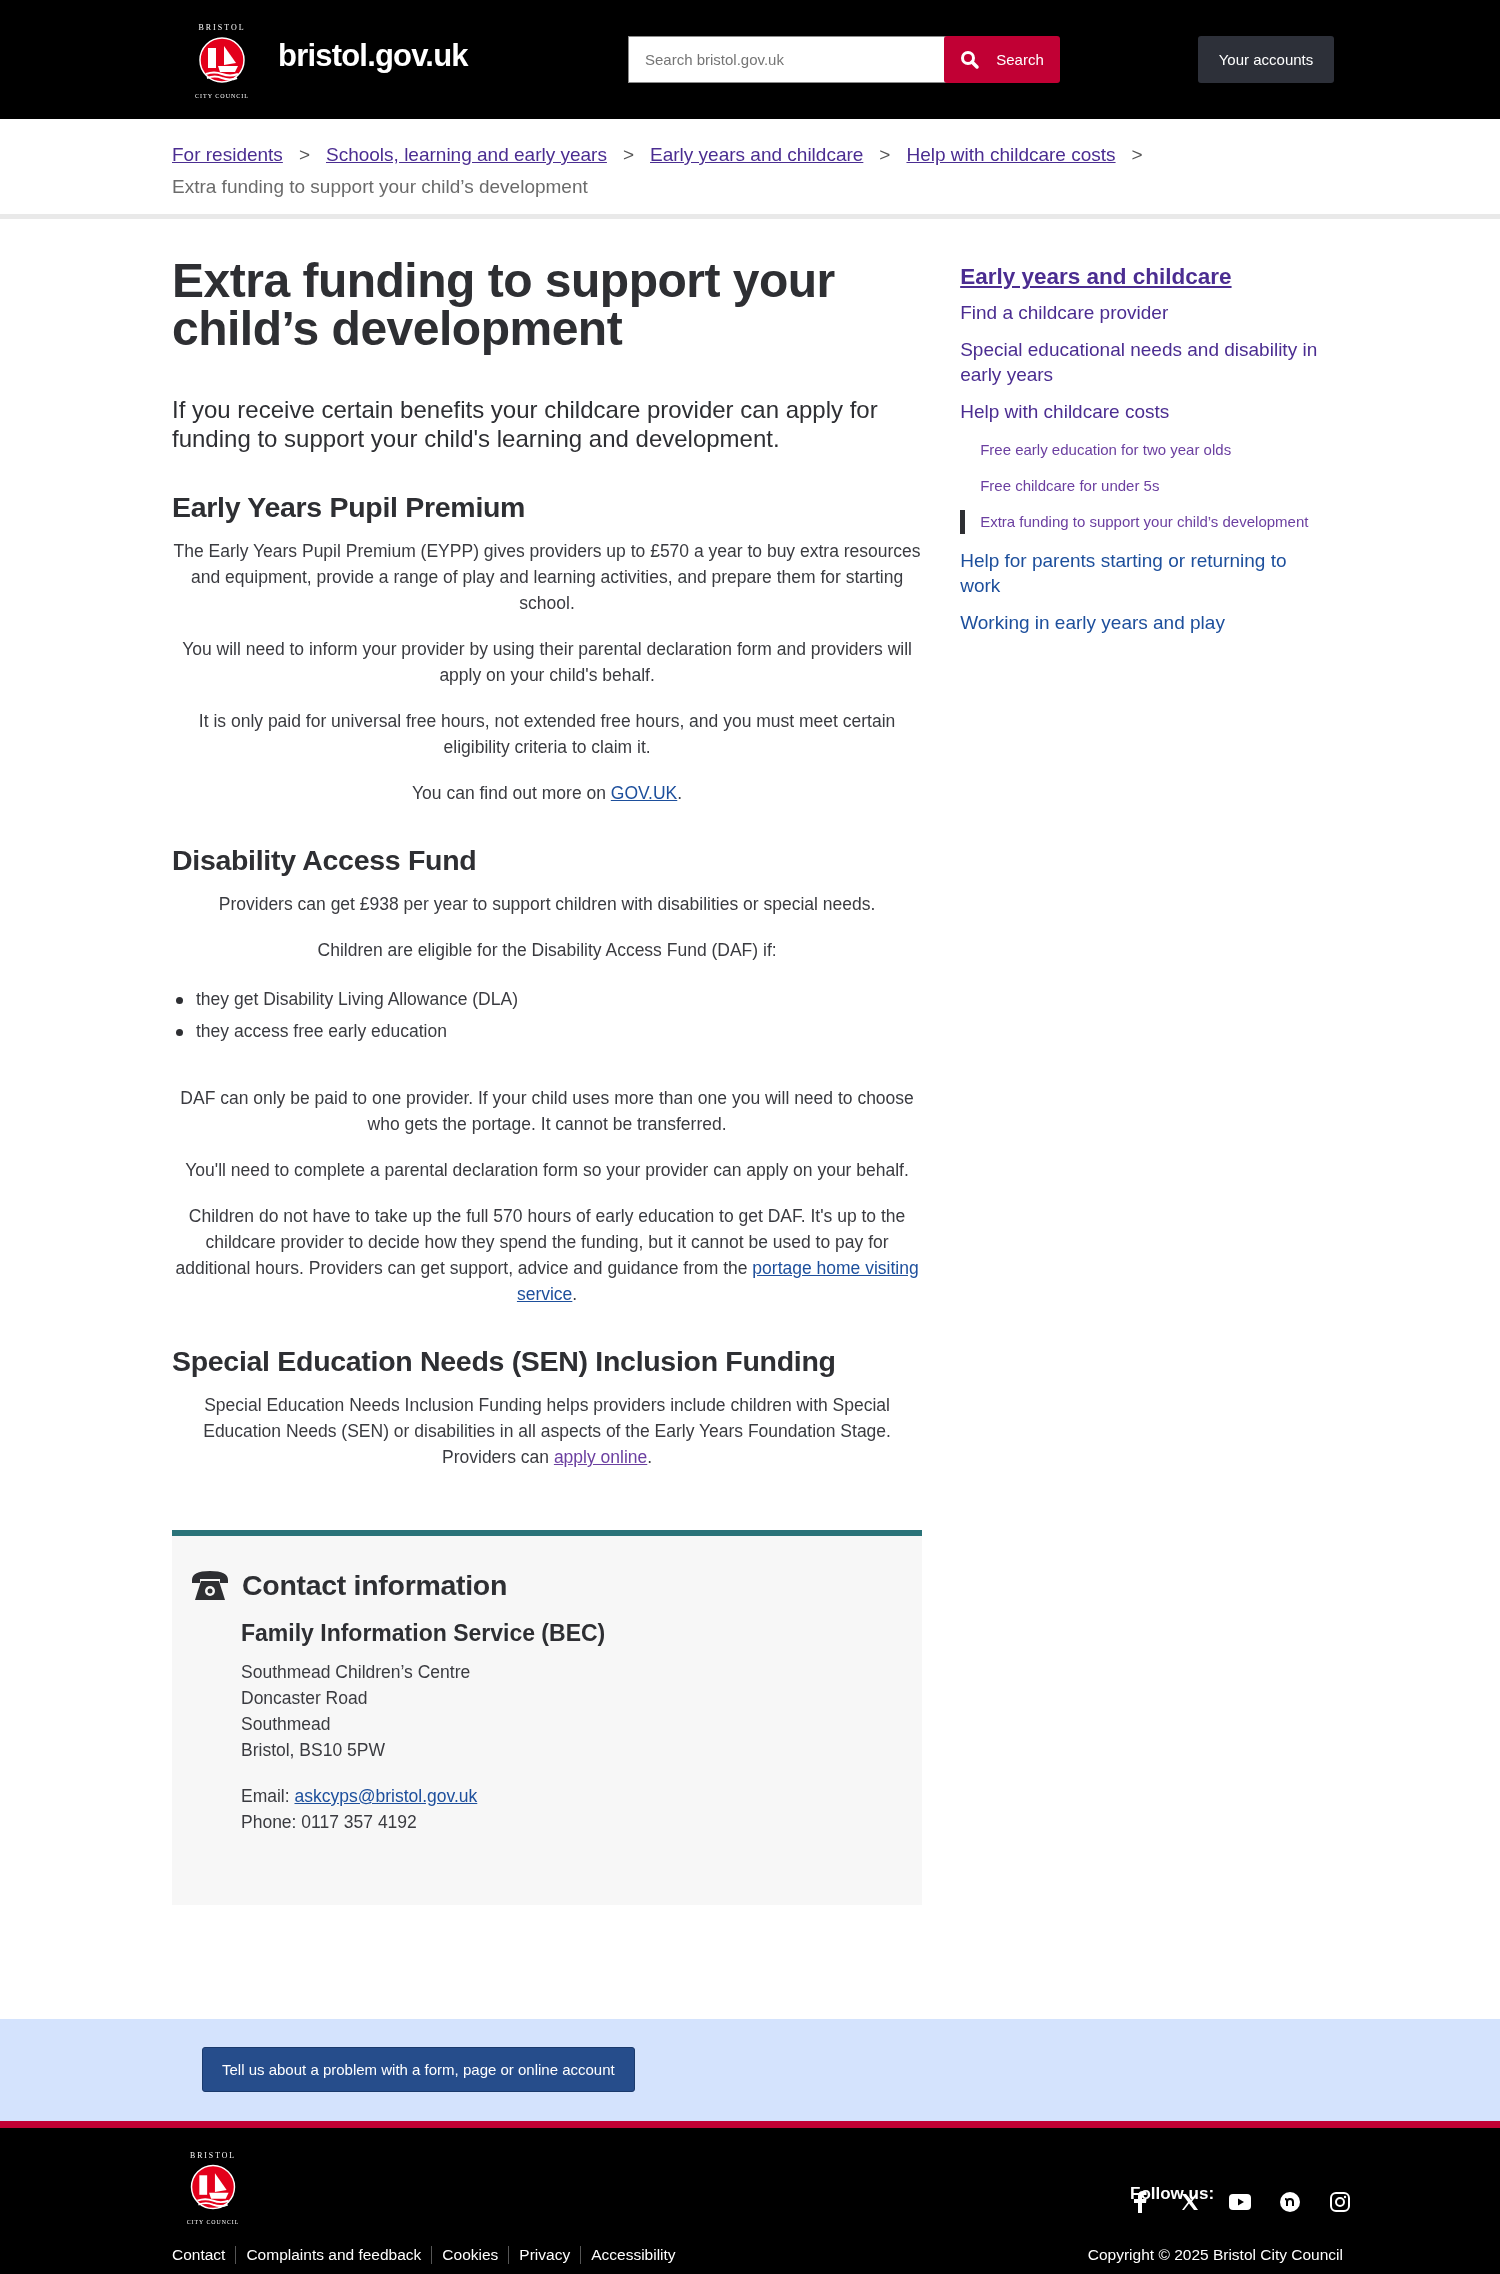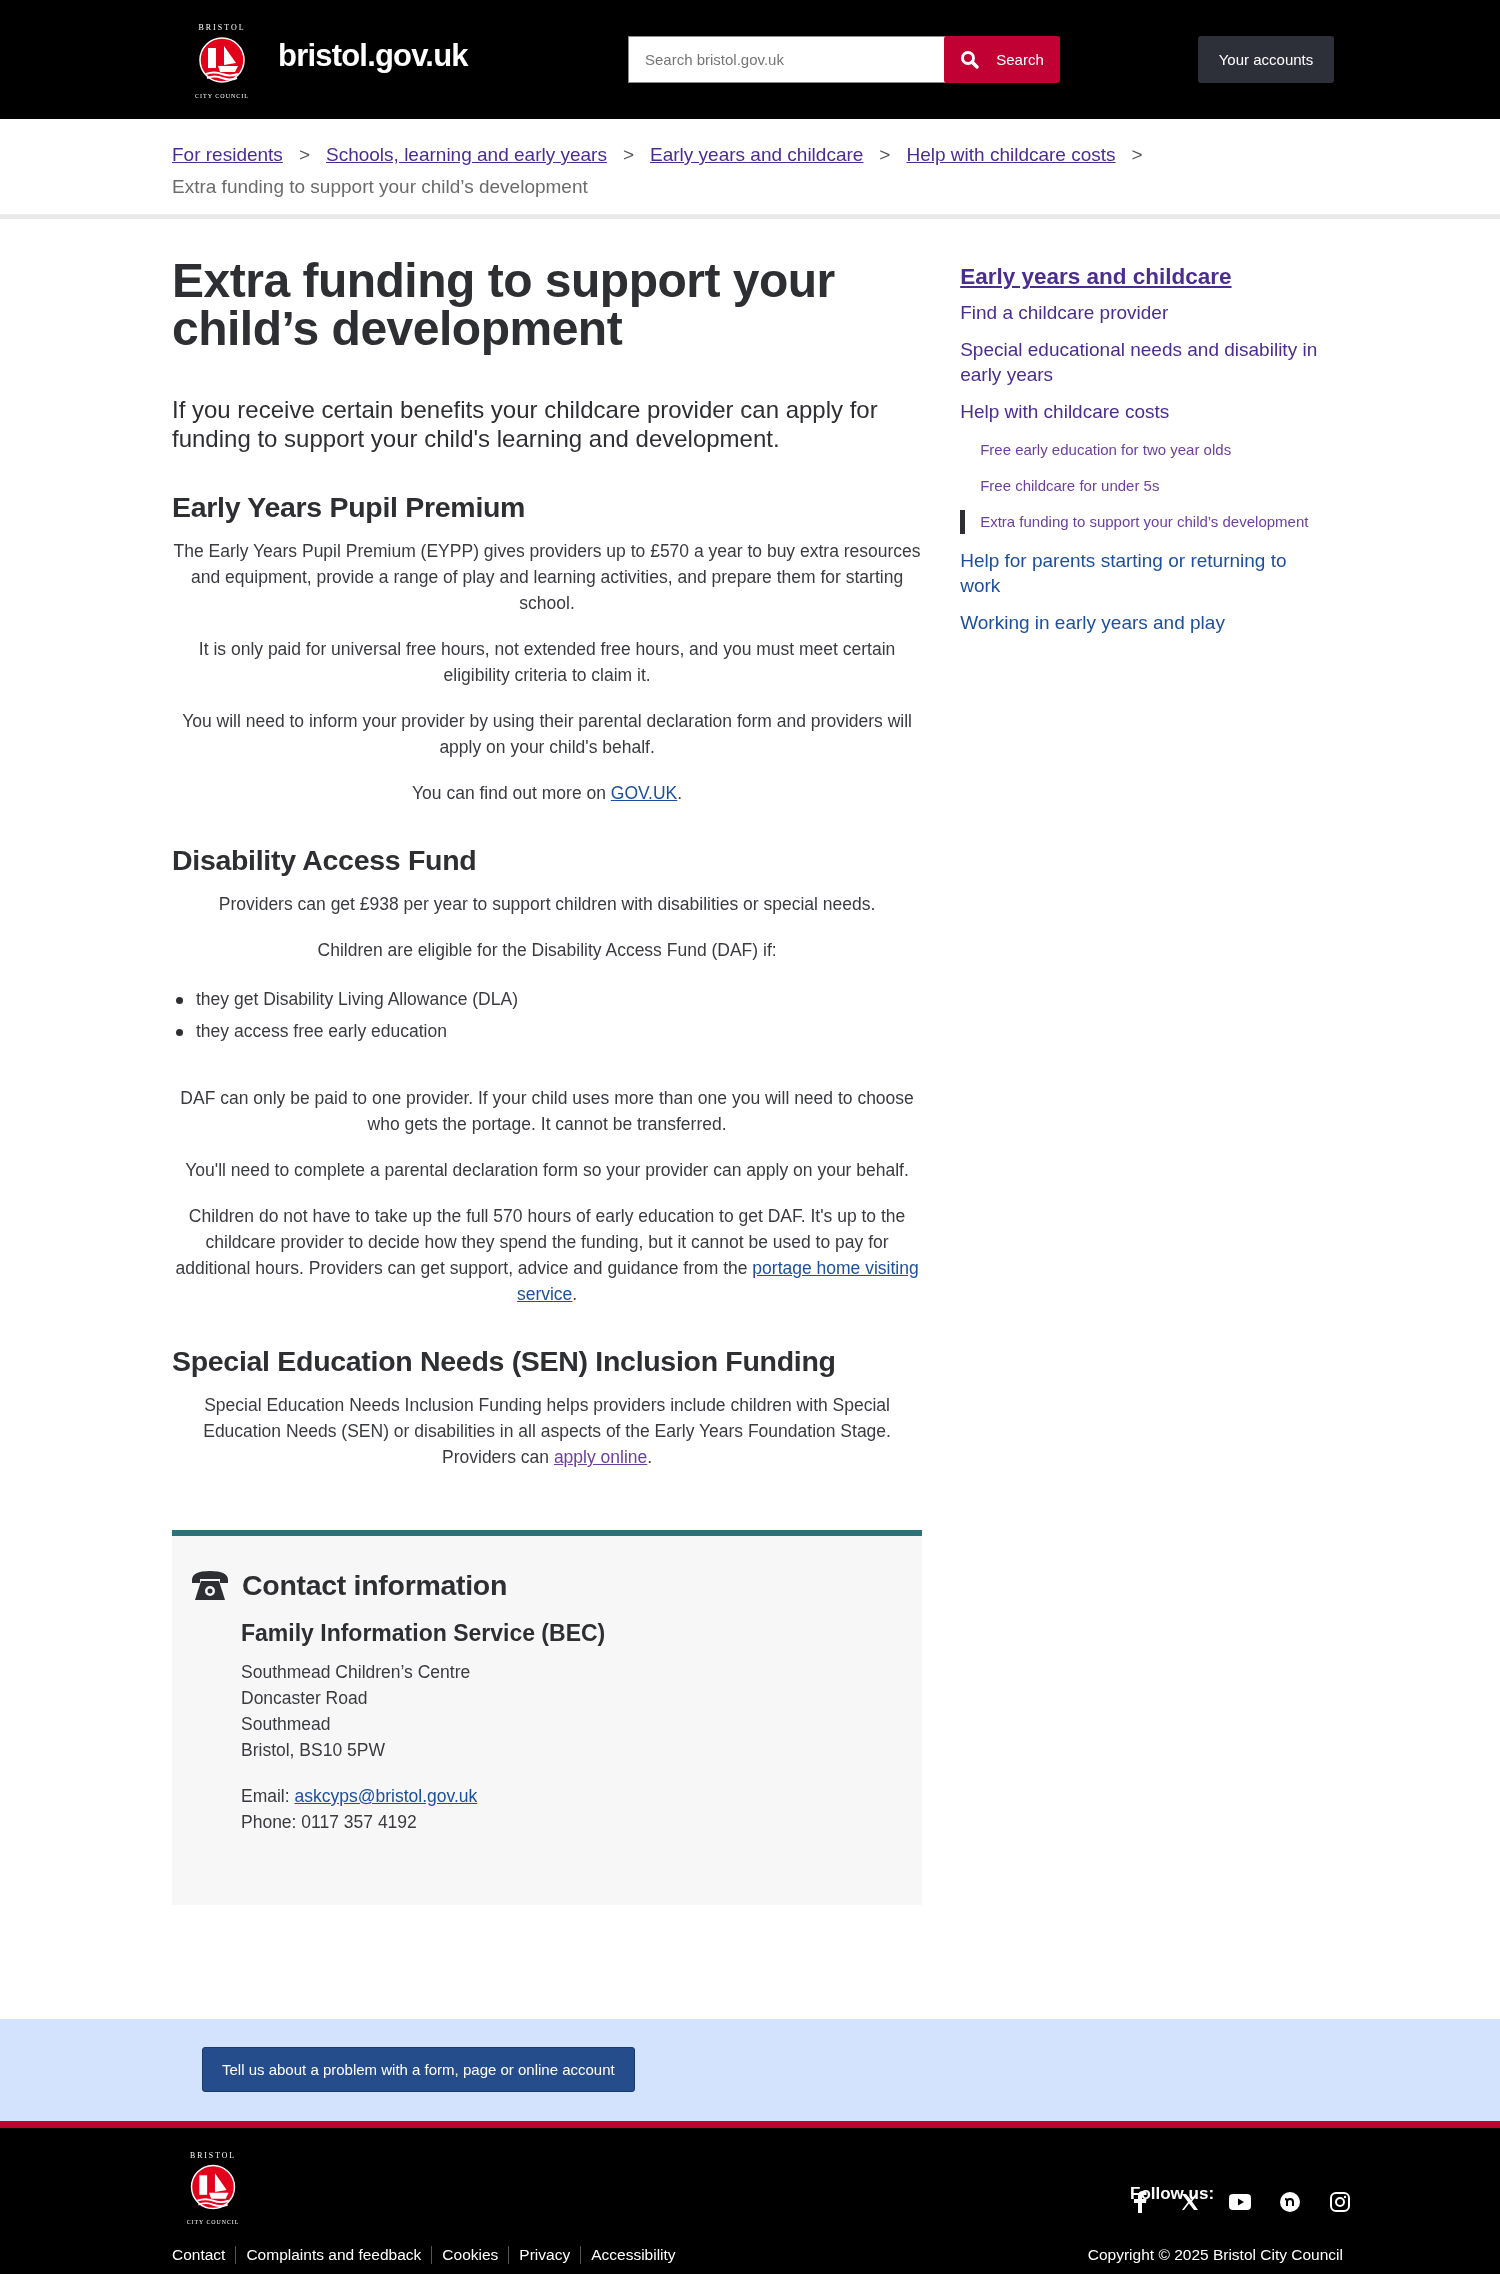--- a/index.html
+++ b/index.html
@@ -109,22 +109,22 @@
 </nav>
 
 <div class="page">
   <main class="main">
     <h1 class="page-title">Extra funding to support your child’s development</h1>
     <p class="lede">If you receive certain benefits your childcare provider can apply for funding to support your child's learning and development.</p>
 
     <section class="sec">
       <h2>Early Years Pupil Premium</h2>
       <p>The Early Years Pupil Premium (EYPP) gives providers up to £570 a year to buy extra resources and equipment, provide a range of play and learning activities, and prepare them for starting school.</p>
+      <p>You will need to inform your provider by using their parental declaration form and providers will apply on your child's behalf.</p>
       <p>It is only paid for universal free hours, not extended free hours, and you must meet certain eligibility criteria to claim it.</p>
-      <p>You will need to inform your provider by using their parental declaration form and providers will apply on your child's behalf.</p>
       <p><span>You can find out more on </span><a href="#" class="link-blue">GOV.UK</a><span>.</span></p>
     </section>
 
     <section class="sec">
       <h2>Disability Access Fund</h2>
       <p>Providers can get £938 per year to support children with disabilities or special needs.</p>
       <p>Children are eligible for the Disability Access Fund (DAF) if:</p>
       <ul>
         <li>they get Disability Living Allowance (DLA)</li>
         <li>they access free early education</li>

